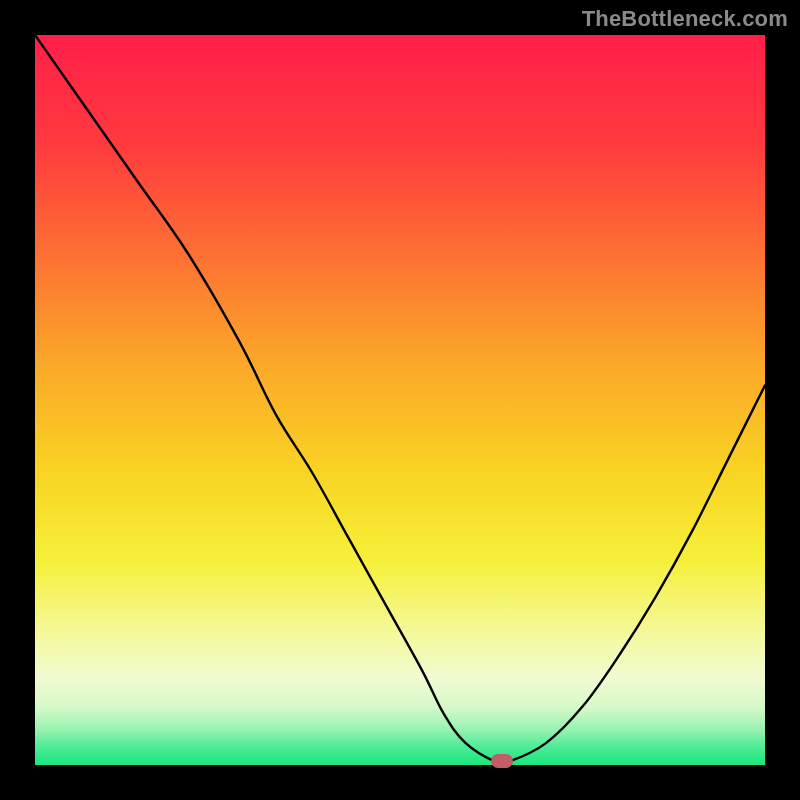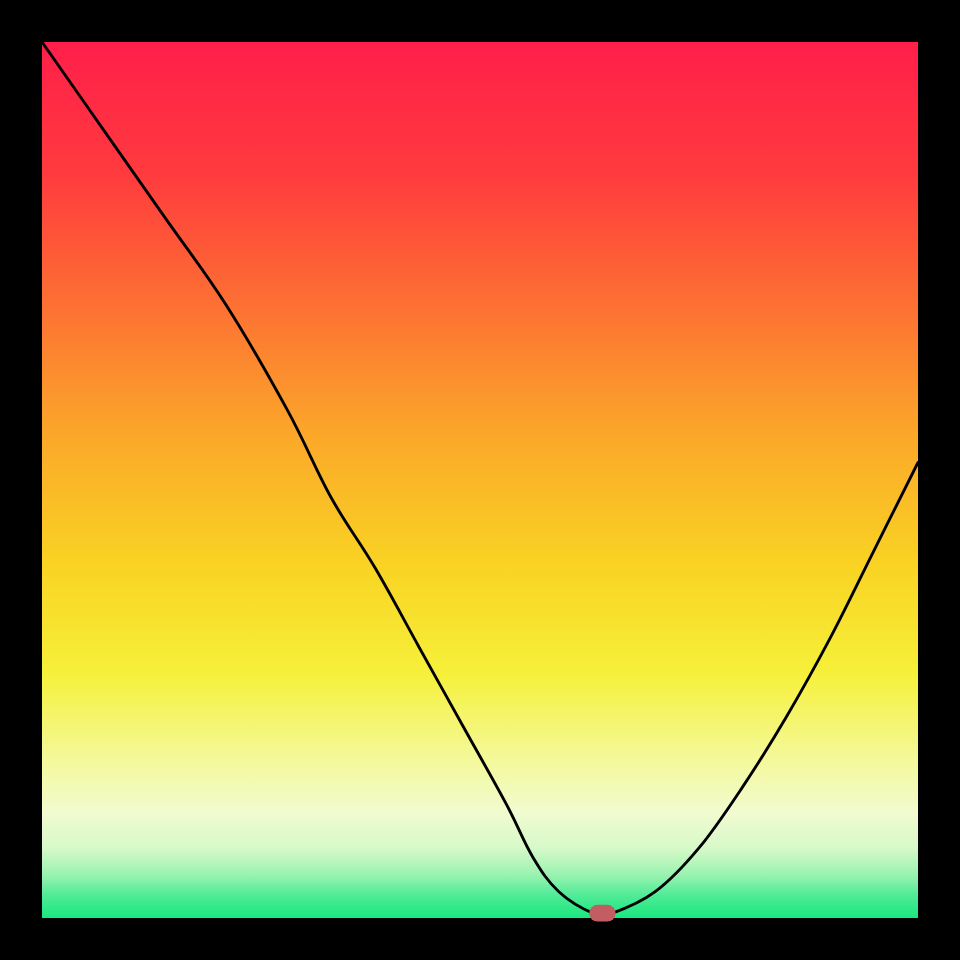--- a/index.html
+++ b/index.html
@@ -52,20 +52,21 @@
     font-size: 22px;
     font-weight: bold;
     color: #8a8a8a;
     letter-spacing: 0.2px;
   }
 </style>
 </head>
 <body>
 <div class="frame">
 
+  <div class="watermark">TheBottleneck.com</div>
 
   <div class="plot-area">
     <svg class="gradient-bg" viewBox="0 0 730 730" preserveAspectRatio="none">
       <defs>
         <linearGradient id="bg" x1="0" y1="0" x2="0" y2="1">
             <stop offset="0%" stop-color="#ff1f4a"></stop>
             <stop offset="15%" stop-color="#ff3a3e"></stop>
             <stop offset="30%" stop-color="#fd7033"></stop>
             <stop offset="45%" stop-color="#fba829"></stop>
             <stop offset="60%" stop-color="#f9d423"></stop>

